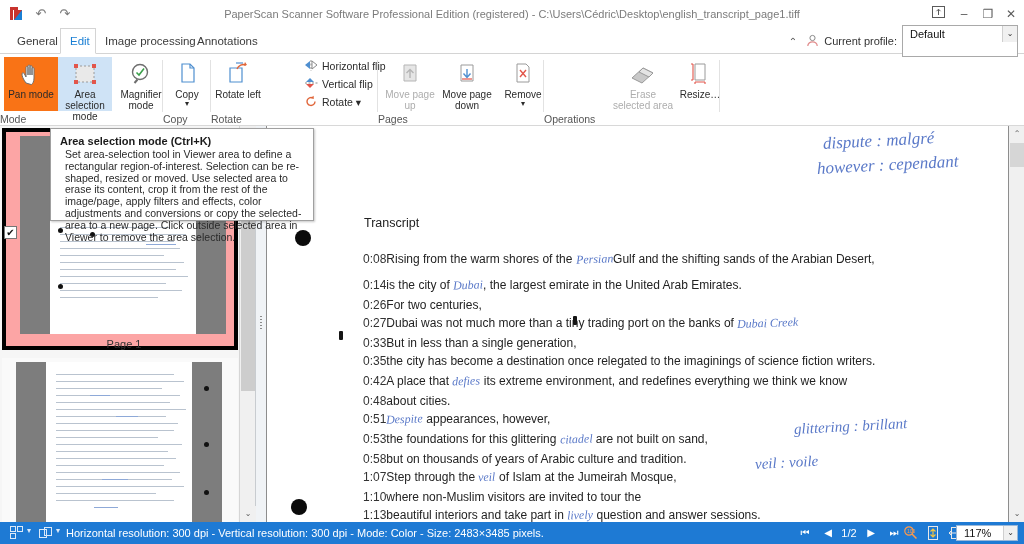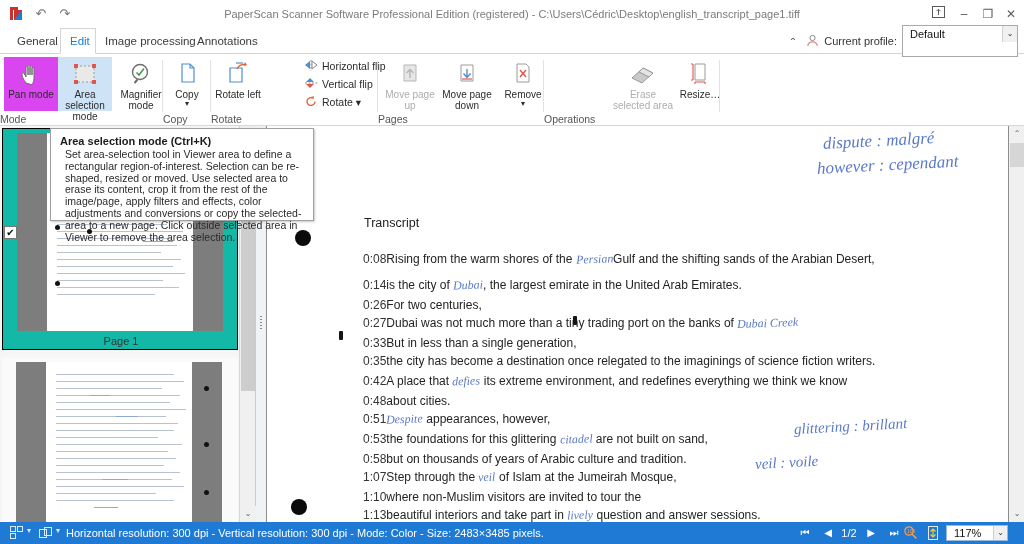--- a/index.html
+++ b/index.html
@@ -93,21 +93,21 @@
   .rsep {
     position:absolute; top:6px; width:1px; height:52px; background:#e2e2e2;
   }
   .ritem {
     position:absolute; top:3px; width:54px; height:54px;
     text-align:center; font-size:10px; color:#2b2b2b; line-height:11px;
   }
   .ritem .ic { display:block; height:30px; margin-top:2px; }
   .ritem .lbl { display:block; padding:0 1px; }
   .ritem.wide { width:60px; }
-  .ritem.sel { background:#d946ef; }
+  .ritem.sel { background:#f97316; }
   .ritem.sel2 { background:#cfe3f6; }
   .ritem.disabled { color:#adadad; }
   .rsmall {
     position:absolute; height:17px; line-height:17px;
     font-size:10.5px; color:#2b2b2b; padding-left:19px; white-space:nowrap;
   }
   .rsmall .sic { position:absolute; left:1px; top:1px; width:15px; height:15px; }
 
   
   .body-area {
@@ -119,21 +119,21 @@
   .thumbpanel {
     position:absolute; left:0; top:0; width:256px; height:396px;
     background:#f6f6f6; border-right:1px solid #c8ccd0;
   }
   .thumbscroll {
     position:absolute; left:0; top:0; width:240px; height:396px; overflow:hidden;
   }
   .thumb {
     position:absolute; left:2px; width:236px; background:#fafafa;
   }
-  .thumb.selected { border:1px solid #000000; background:#14b8a6; }
+  .thumb.selected { border:4px solid #000000; background:#fca5a5; }
   .thumb-inner {
     position:absolute; left:14px; top:4px; width:206px; background:#7d7d7d;
   }
   .thumb-page {
     position:absolute; left:30px; top:0; width:146px; background:#ffffff;
     overflow:hidden;
   }
   .thumb-caption {
     position:absolute; left:0; width:236px; height:16px; line-height:16px;
     text-align:center; font-size:11px; color:#333;
@@ -226,21 +226,21 @@
   }
   .nav-btn {
     position:absolute; top:0; height:22px; line-height:22px;
     width:16px; text-align:center; color:#ffffff; font-size:10px;
   }
   .nav-page {
     position:absolute; top:0; height:22px; line-height:22px;
     color:#ffffff; font-size:11px; text-align:center;
   }
   .zoombox {
-    position:absolute; right:16px; top:3px; width:62px; height:16px;
+    position:absolute; right:6px; top:3px; width:62px; height:16px;
     background:#ffffff; border:1px solid #9ab8d8;
     font-size:11px; color:#111; line-height:14px; padding-left:7px;
   }
   .zoombox .arrow {
     position:absolute; right:0; top:0; width:14px; height:14px;
     background:#f0f0f0; border-left:1px solid #cfcfcf;
     text-align:center; line-height:14px; font-size:8px; color:#333;
   }
 
   

